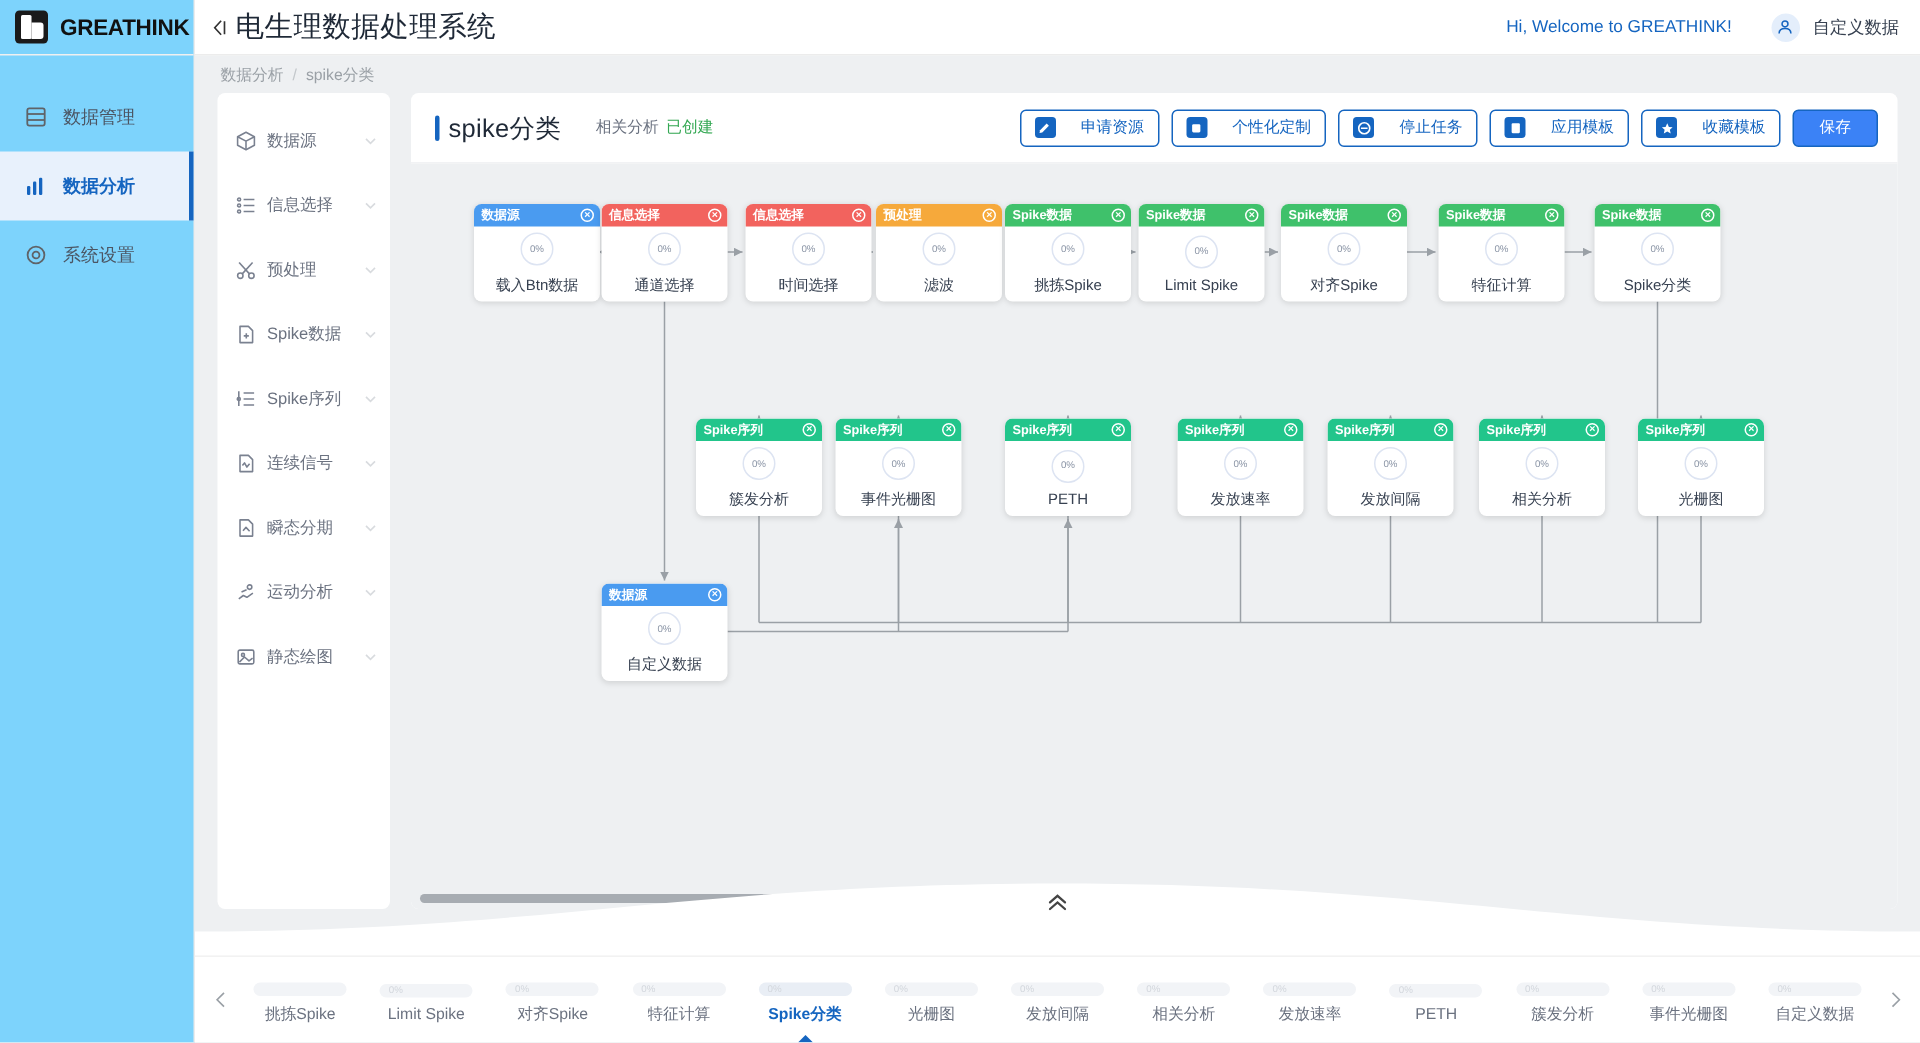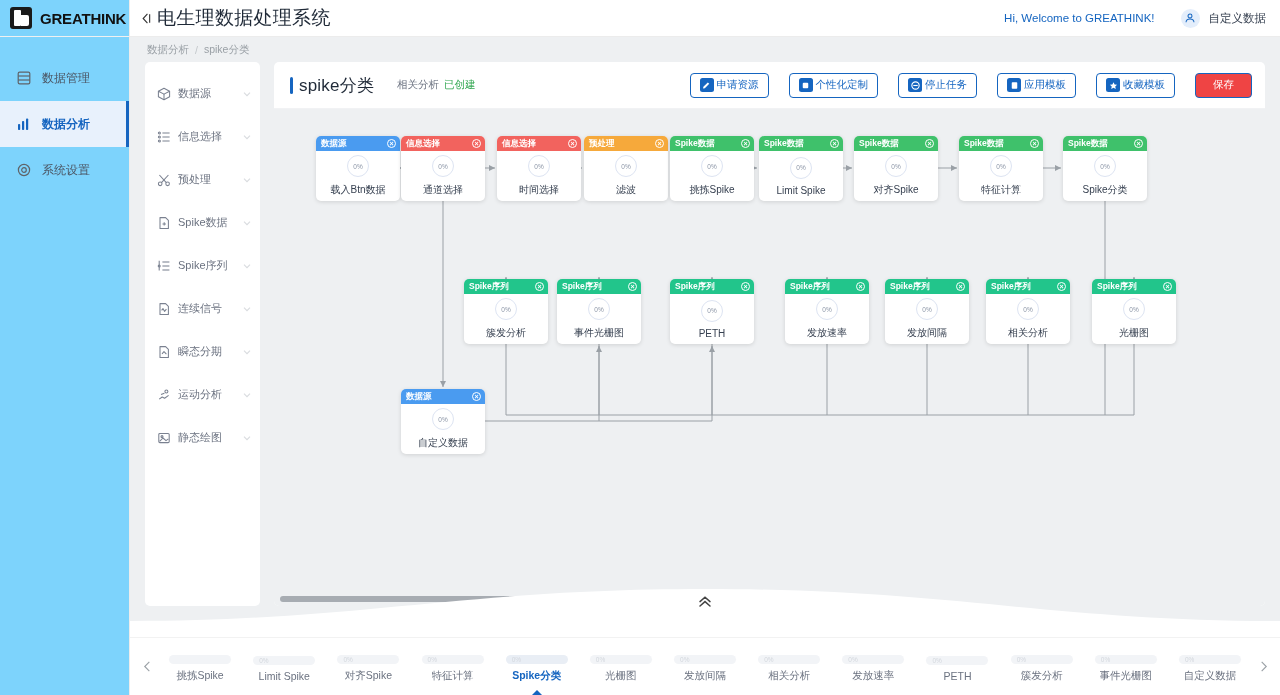--- a/index.html
+++ b/index.html
@@ -112,31 +112,31 @@
     letter-spacing: .2px;
   }
   .page-title::before {
     content: ""; position: absolute; left: 0; top: 3px;
     width: 3px; height: 17px; background: #1565c0; border-radius: 2px;
   }
   .status-wrap { margin-left: 23px; font-size: 10.5px; color: #6b7280; }
   .status-val { color: #34a853; margin-left: 5px; }
   .hdr-spacer { flex: 1; }
   .hdr-btn {
-    display: flex; align-items: center; gap: 3px; height: 25px;
+    display: flex; align-items: center; gap: 17px; height: 25px;
     padding: 0 9px; border: 1px solid #1565c0; border-radius: 4px;
     color: #1565c0; font-size: 10.5px; background: #fff;
-    cursor: pointer; margin-left: 20px; white-space: nowrap;
+    cursor: pointer; margin-left: 8px; white-space: nowrap;
   }
   .hdr-btn .bico {
     width: 14px; height: 14px; background: #1565c0; border-radius: 2.5px;
     display: flex; align-items: center; justify-content: center; flex: 0 0 14px;
   }
   .hdr-btn.primary {
-    background: #ef4444; color: #fff; border-color: #1565c0;
+    background: #3b82f6; color: #fff; border-color: #1565c0;
     padding: 0 17px; justify-content: flex-start;
   }
 
   
   #flow-canvas {
     flex: 1; position: relative; background: #eef0f2; overflow: hidden;
     border-radius: 0 0 5px 5px;
   }
   #flow-svg { position: absolute; left: 0; top: 0; }
   .node {

